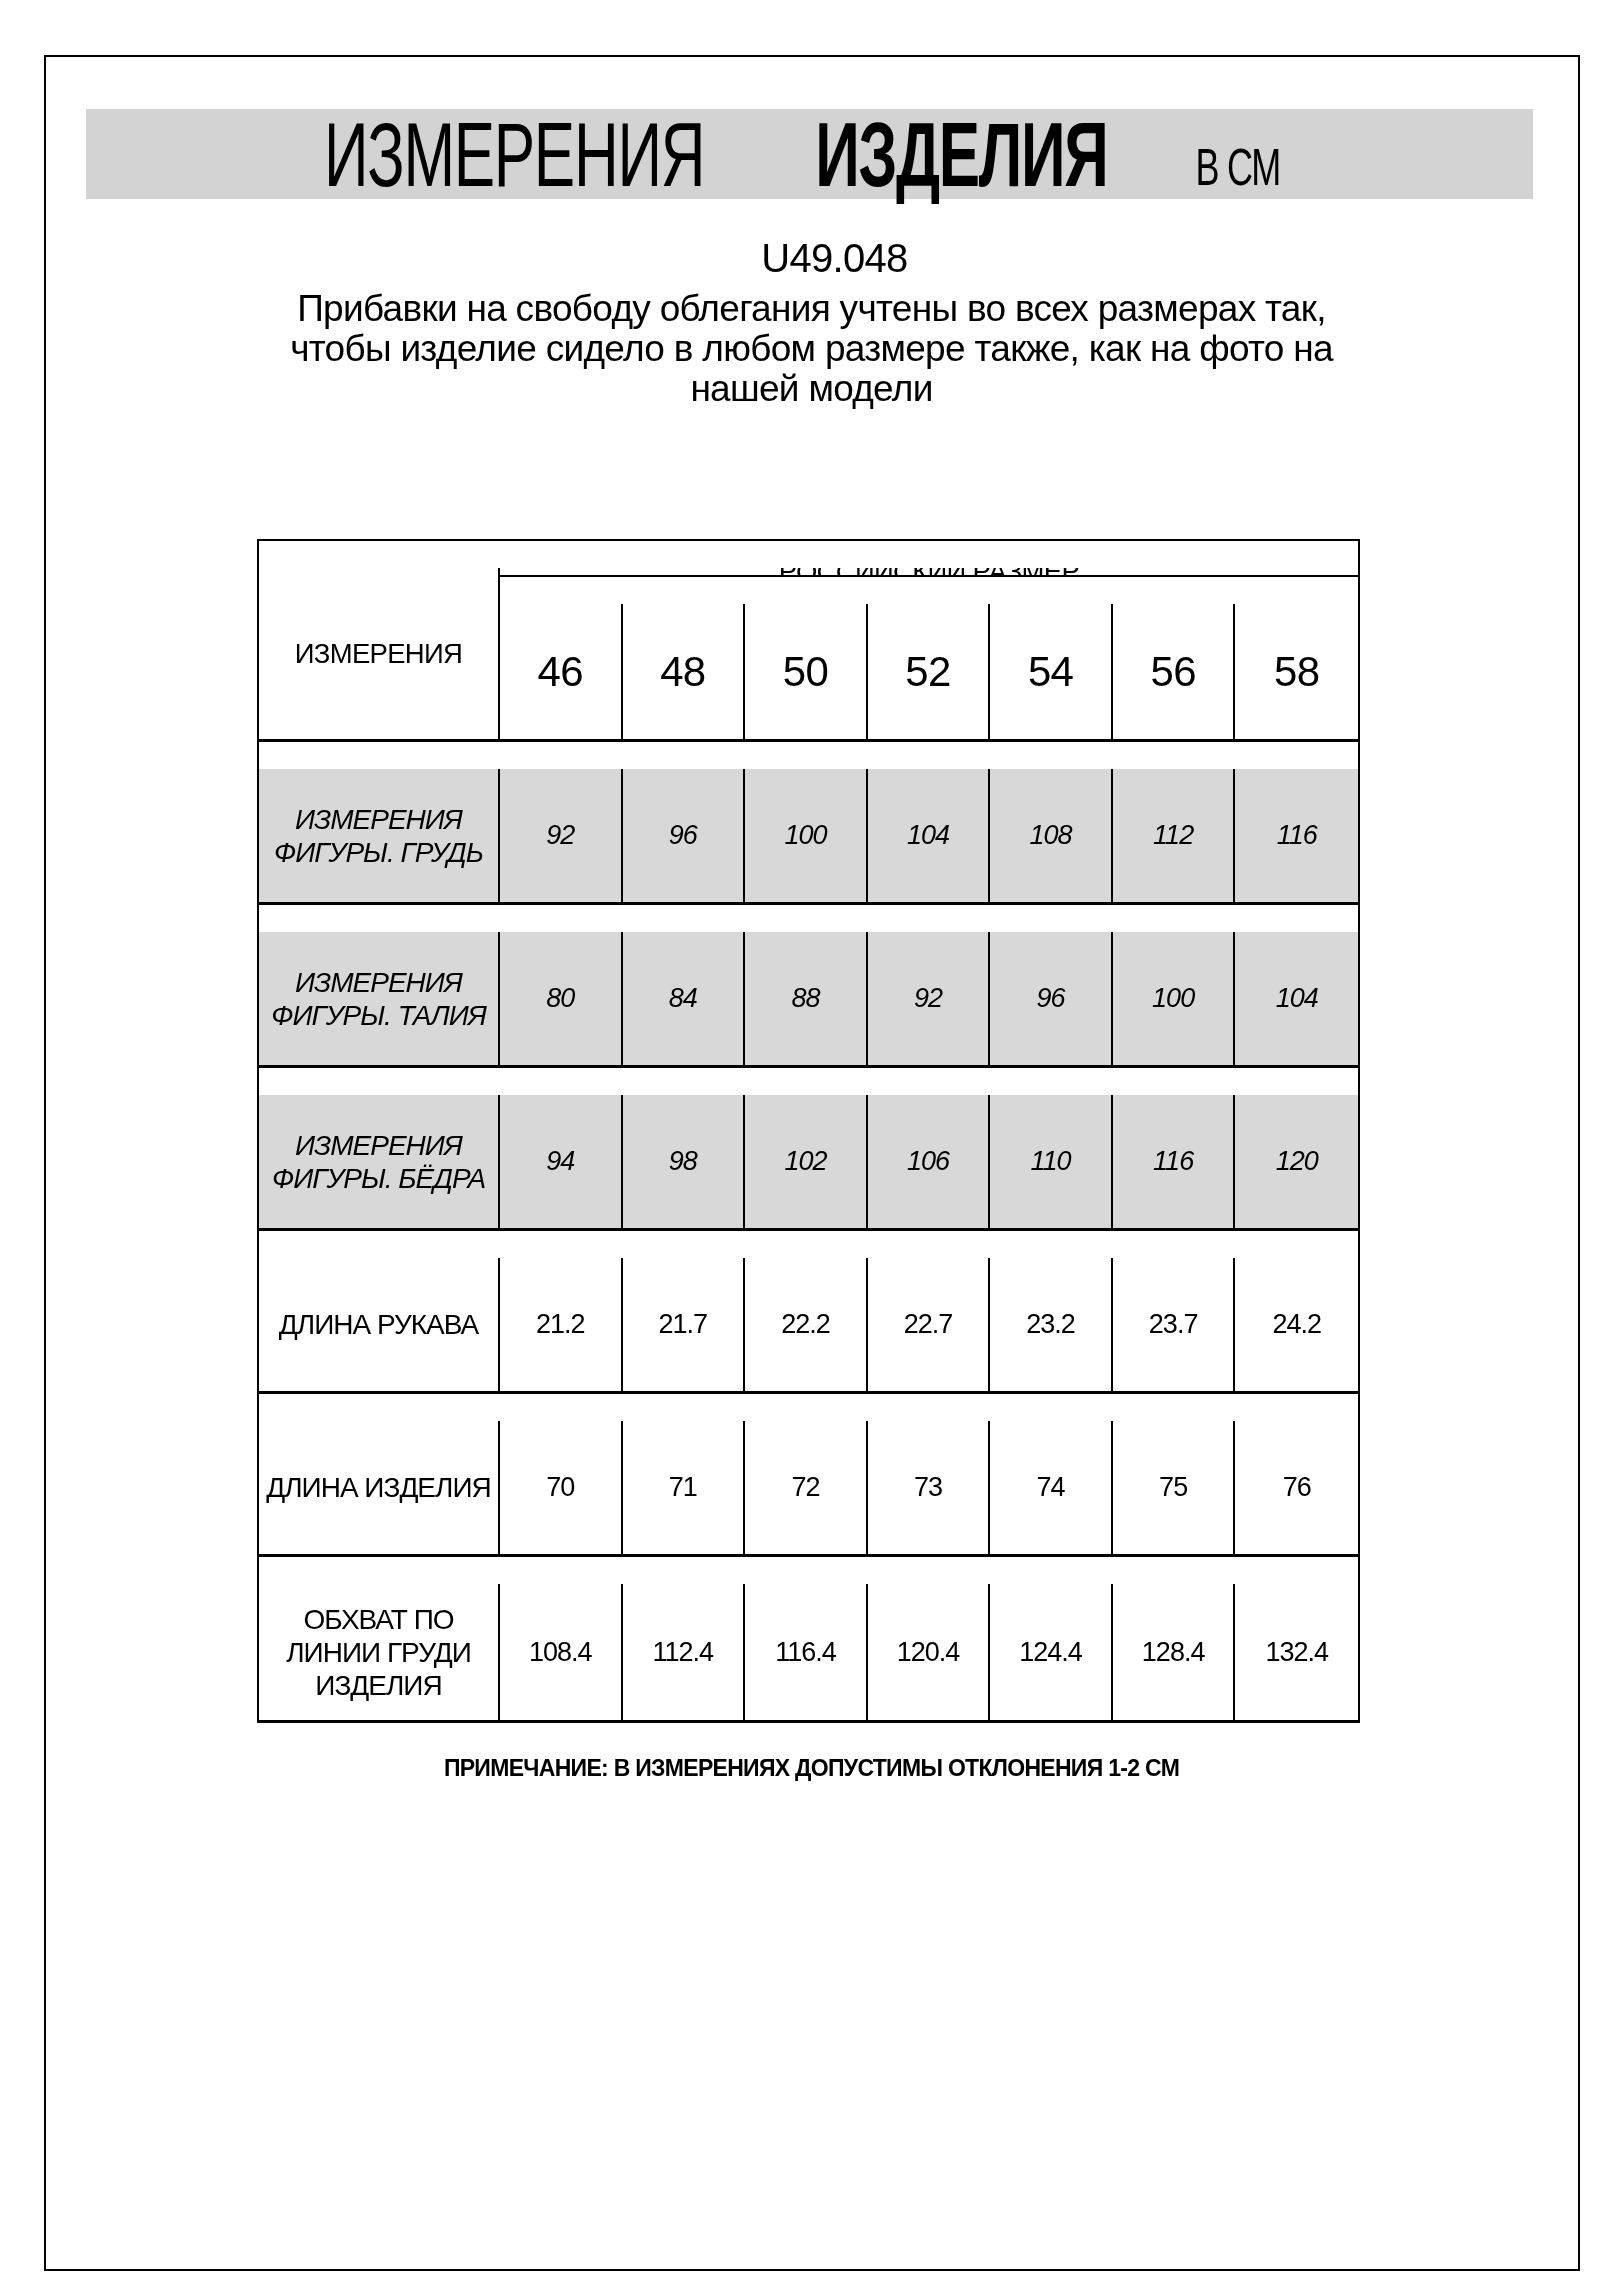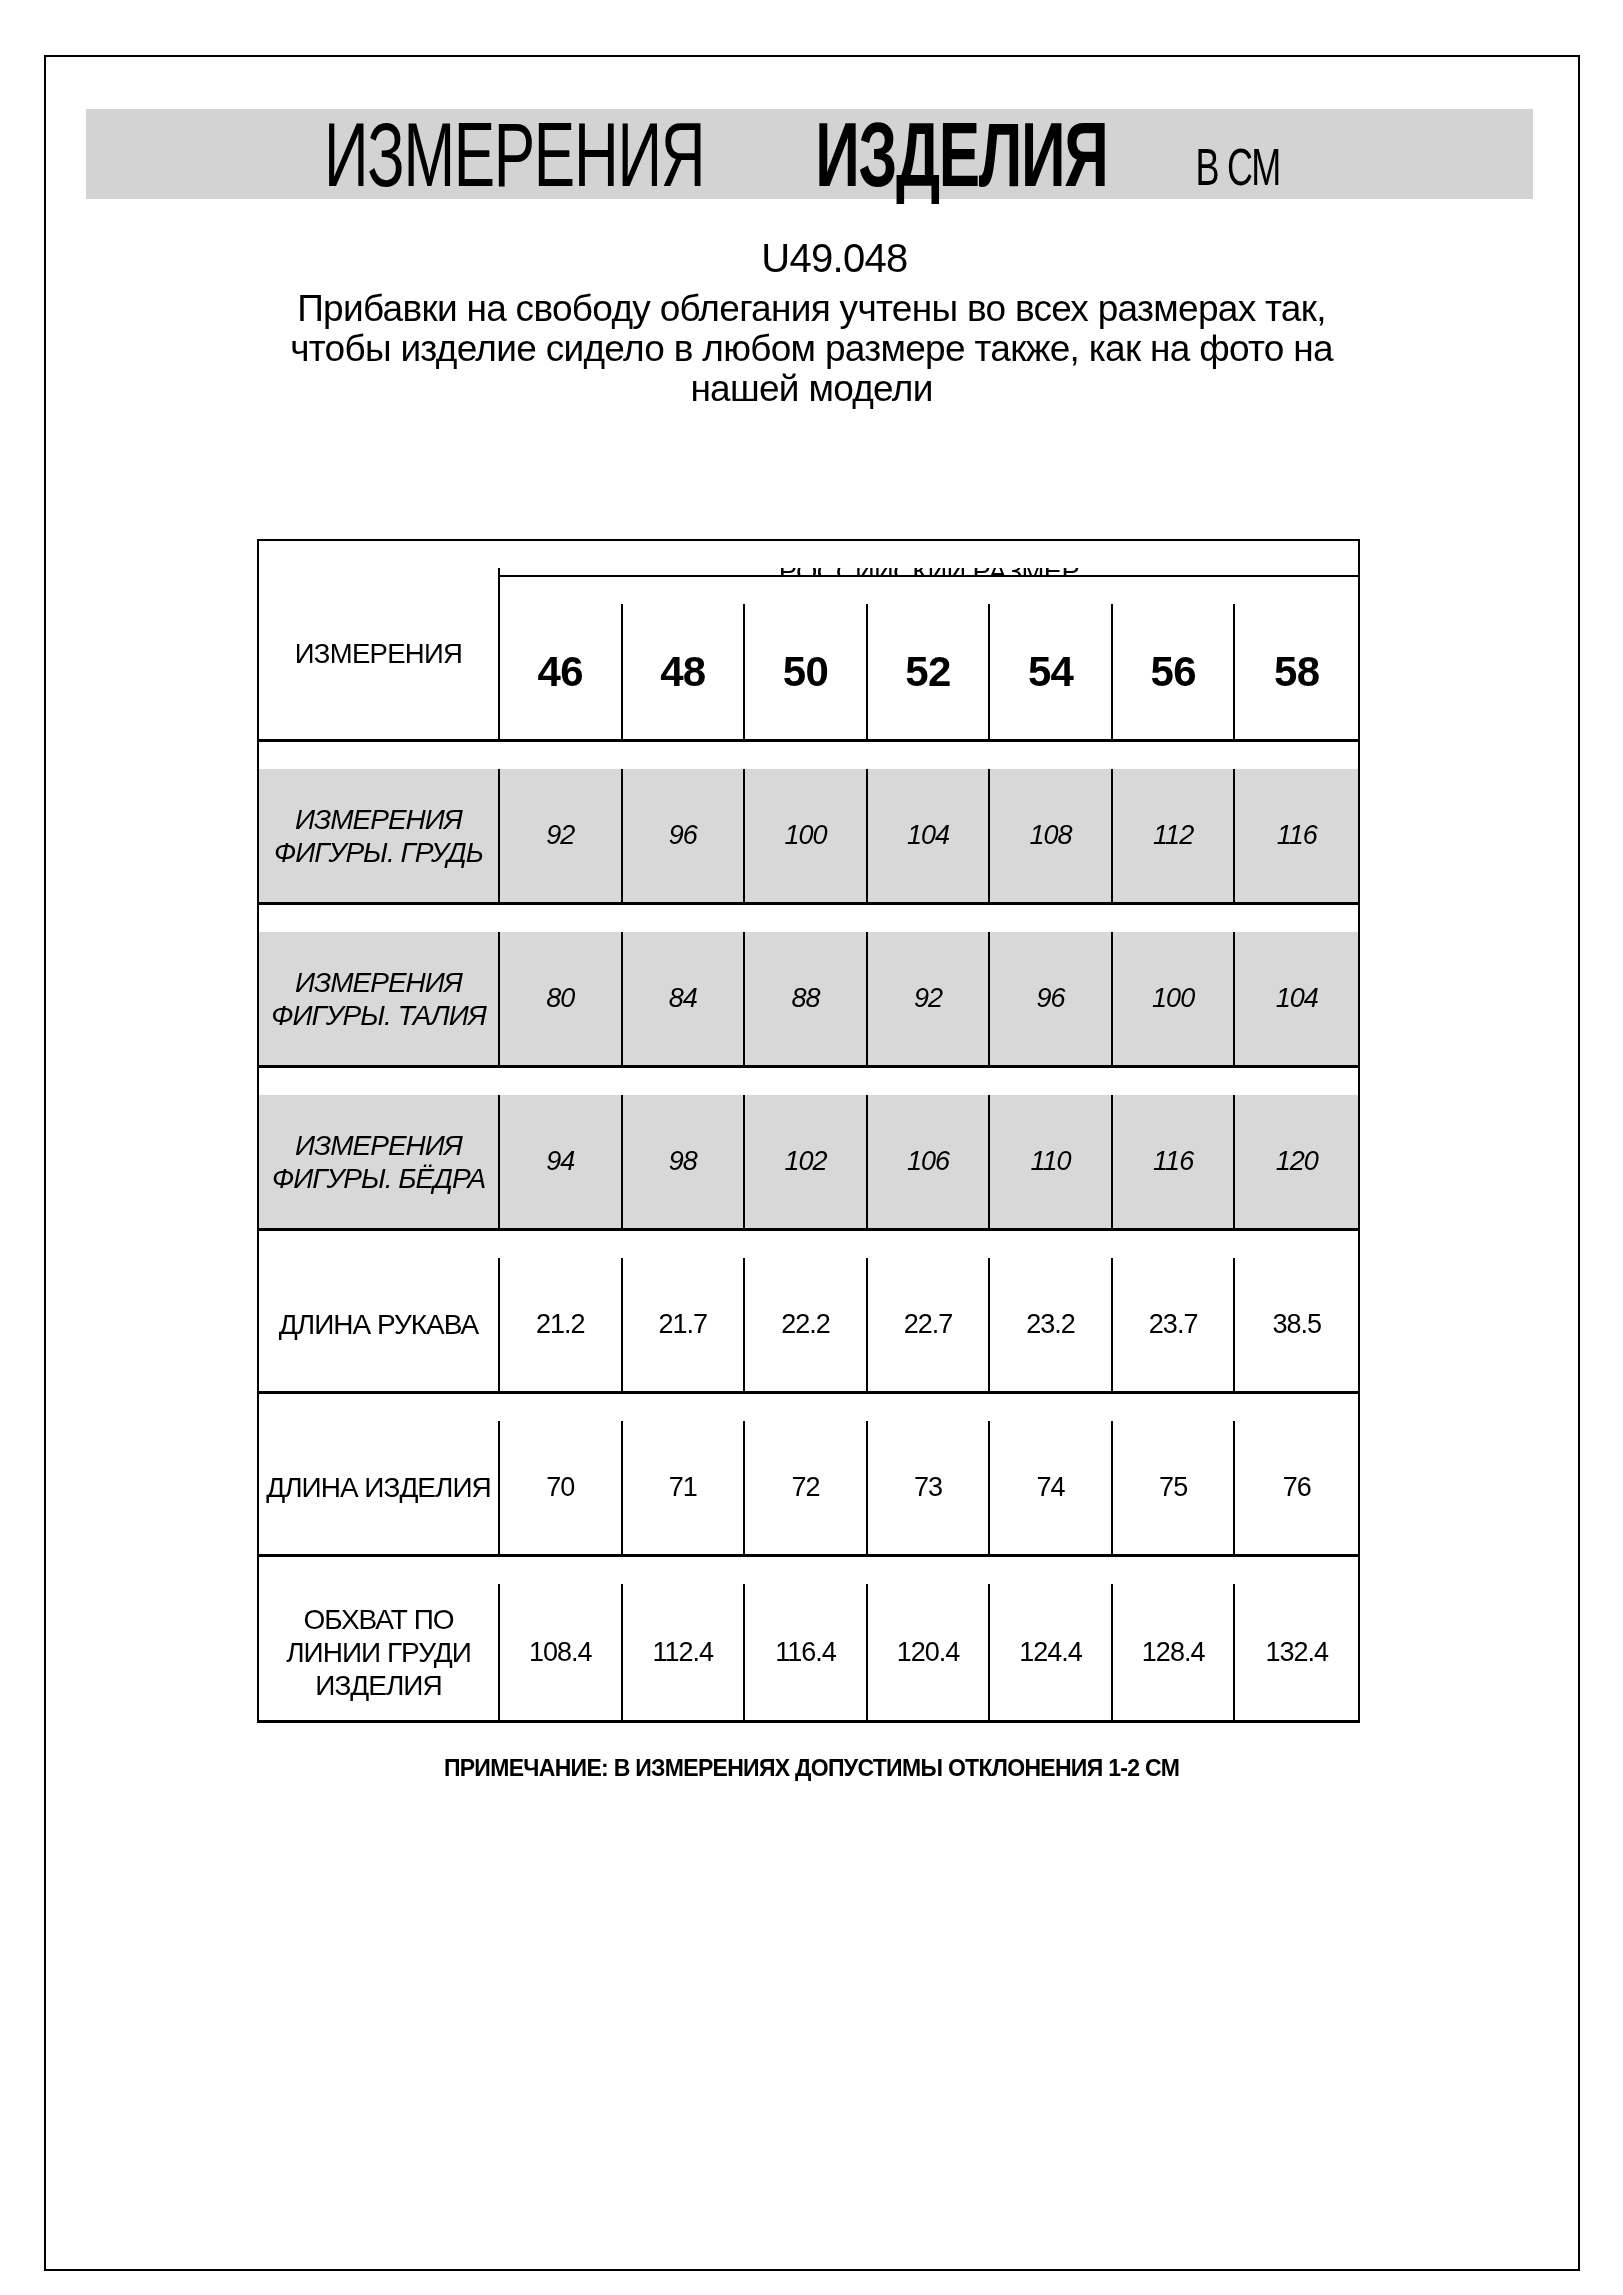--- a/index.html
+++ b/index.html
@@ -71,21 +71,21 @@
     display: flex;
     align-items: center;
     justify-content: center;
     text-align: center;
     overflow: hidden;
     margin-top: 27px;
   }
   .mh { grid-row: 1 / 3; grid-column: 1; font-size: 27.5px; letter-spacing: -0.7px; }
   .sh { grid-row: 1; grid-column: 2 / 9; border-right: none; border-bottom-width: 2.6px;
         font-size: 27.5px; letter-spacing: -0.7px; }
-  .size { font-size: 42px; font-weight: bold; letter-spacing: -0.7px; }
+  .size { font-size: 42px; font-weight: normal; letter-spacing: -0.7px; }
   .lab  { font-size: 28px; line-height: 33px; letter-spacing: -1px; white-space: pre-line; }
   .val  { font-size: 27px; letter-spacing: -1px; }
   .fig  { font-style: italic; background: var(--row-gray, #d8d8d8); }
   .nr { border-right: none; }
   .nb { border-bottom: none; }
   
   .note {
     position: absolute;
     left: 0; top: 1755px; width: 1623px;
     text-align: center;
@@ -153,21 +153,21 @@
   <div class="cell val fig">116</div>
   <div class="cell val fig nr">120</div>
 
   <div class="cell lab">ДЛИНА РУКАВА</div>
   <div class="cell val">21.2</div>
   <div class="cell val">21.7</div>
   <div class="cell val">22.2</div>
   <div class="cell val">22.7</div>
   <div class="cell val">23.2</div>
   <div class="cell val">23.7</div>
-  <div class="cell val nr">38.5</div>
+  <div class="cell val nr">24.2</div>
 
   <div class="cell lab">ДЛИНА ИЗДЕЛИЯ</div>
   <div class="cell val">70</div>
   <div class="cell val">71</div>
   <div class="cell val">72</div>
   <div class="cell val">73</div>
   <div class="cell val">74</div>
   <div class="cell val">75</div>
   <div class="cell val nr">76</div>
 

